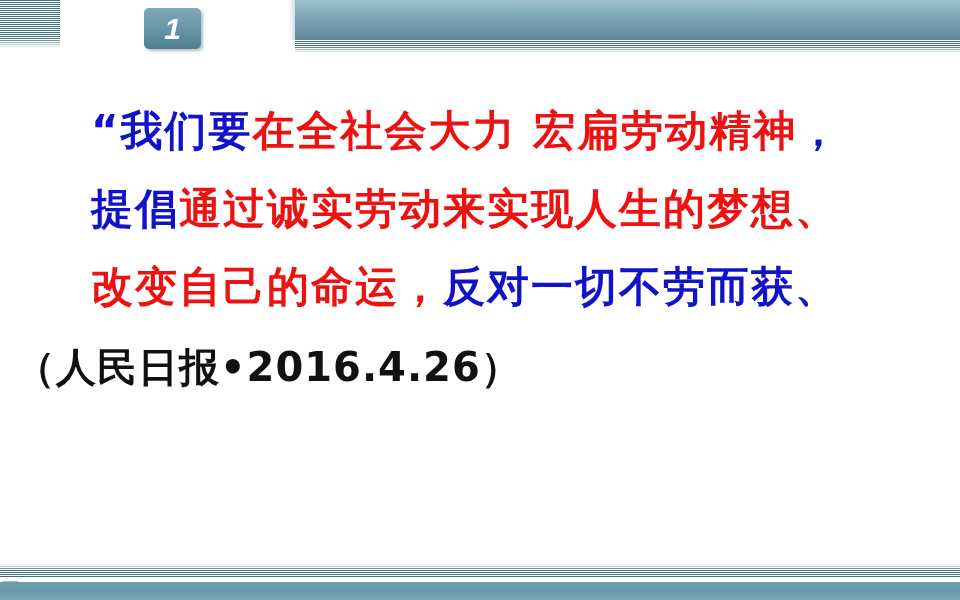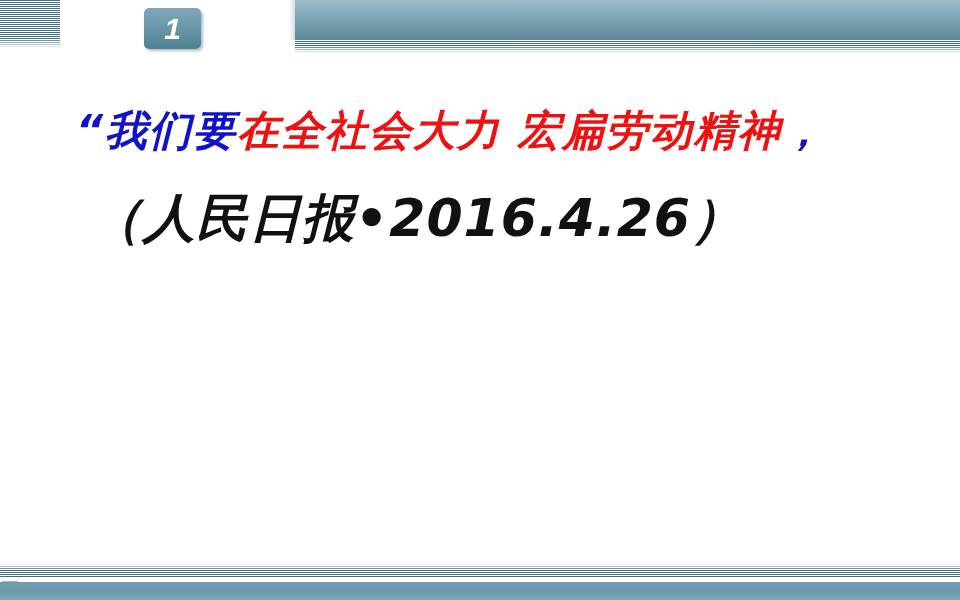--- a/index.html
+++ b/index.html
@@ -107,47 +107,46 @@
     left: 0;
     right: 0;
     bottom: 0;
     height: 7px;
     background: linear-gradient(to bottom, rgba(255,255,255,0), #ffffff);
   }
 
   
   .content {
     position: absolute;
-    left: 0;
+    left: 15px;
     top: 92px;
     width: 840px;
-    font-style: italic;
   }
 
   .quote {
     margin: 0;
     padding: 0 62px 0 76px;
     font-family: "DejaVu Sans", "Liberation Sans", sans-serif;
     font-size: 42px;
     font-weight: bold;
     line-height: 78px;
     letter-spacing: 2px;
     white-space: nowrap;
   }
   .quote-line {
     white-space: nowrap;
   }
   .seg-blue  { color: #1212c8; }
   .seg-red   { color: #ee1111; }
 
   .attribution {
     margin: 14px 96px 0 0;
-    text-align: right;
+    text-align: left;
     font-family: "DejaVu Sans", "Liberation Sans", sans-serif;
-    font-size: 52px;
+    font-size: 40px;
     font-weight: bold;
     color: #111111;
     letter-spacing: 1px;
     white-space: nowrap;
   }
 
   
   .footer {
     position: absolute;
     left: 0;
@@ -204,20 +203,26 @@
 
     <div class="num-badge">1</div>
   </div>
 
   <div class="content">
 
     <div class="quote">
       <div class="quote-line">
         <span class="seg-blue">“我们要</span><span class="seg-red">在全社会大力 宏扁劳动精神</span><span class="seg-blue">，</span>
       </div>
+      <div class="quote-line">
+        <span class="seg-blue">提倡</span><span class="seg-red">通过诚实劳动来实现人生的梦想、</span>
+      </div>
+      <div class="quote-line">
+        <span class="seg-red">改变自己的命运，</span><span class="seg-blue">反对一切不劳而获、</span>
+      </div>
     </div>
 
     <div class="attribution">（人民日报•2016.4.26）</div>
   </div>
 
   <div class="footer">
     <div class="footer-stripes stripes"></div>
     <div class="footer-tab"></div>
     <div class="footer-bar"></div>
   </div>

